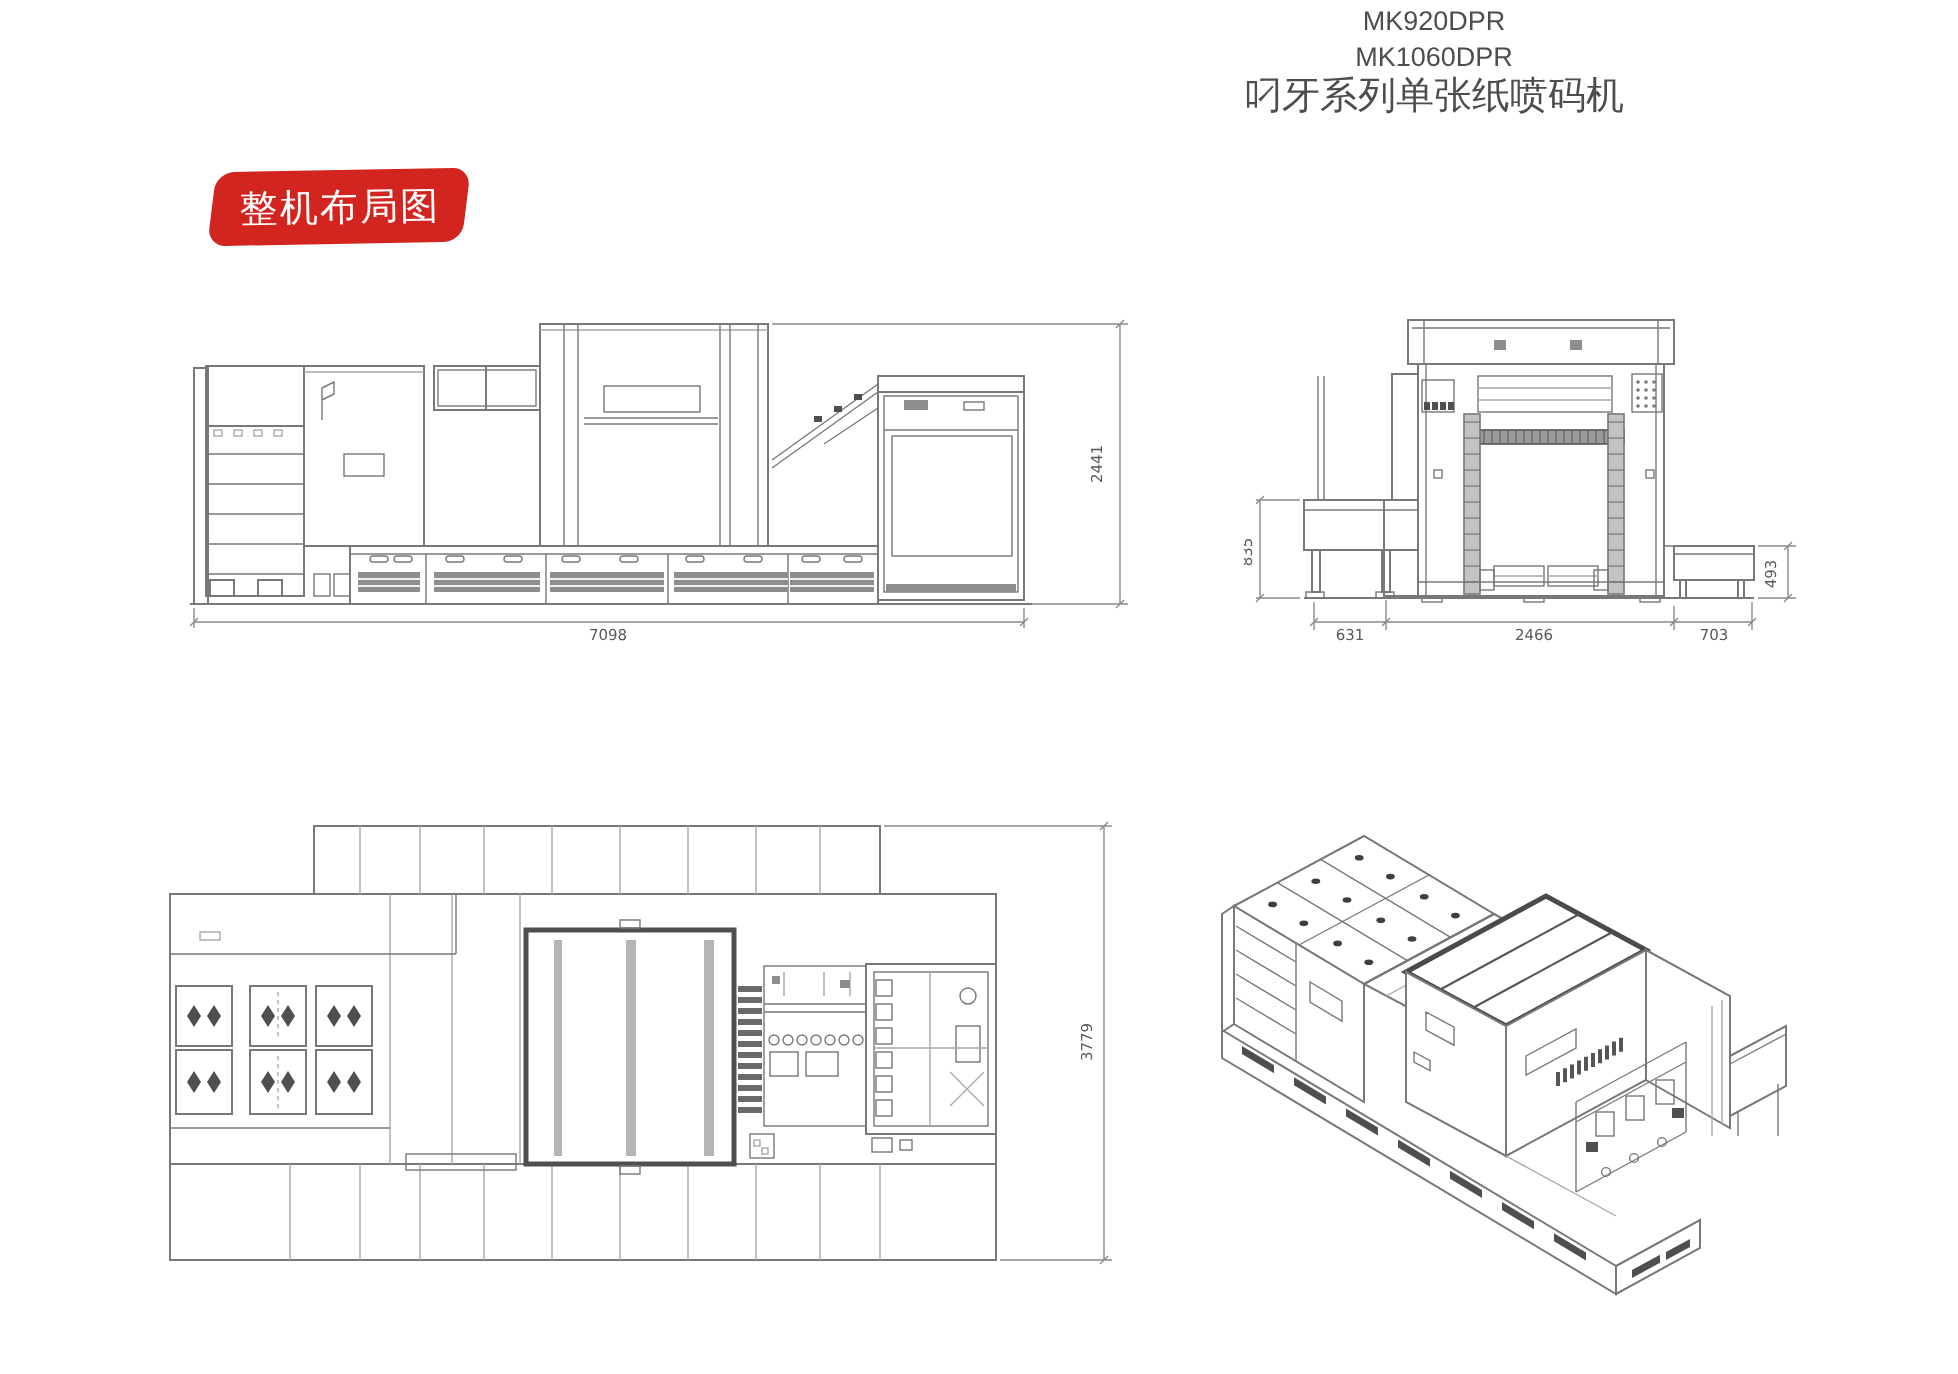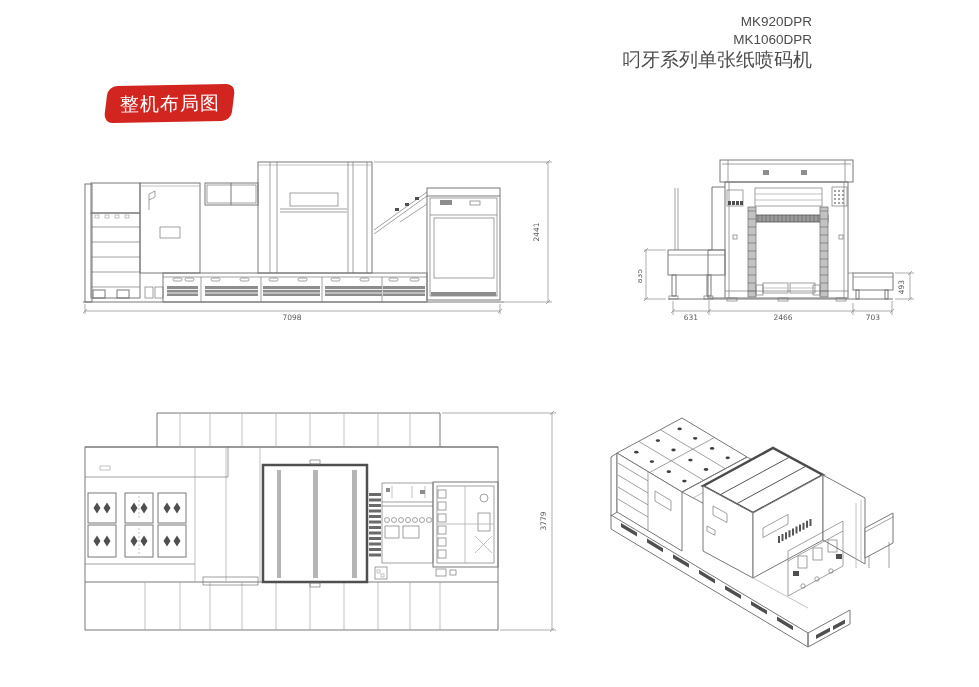--- a/index.html
+++ b/index.html
@@ -1,18 +1,18 @@
 <!DOCTYPE html>
 <html><head>
 <meta charset="utf-8">
 <style>
   html,body{margin:0;padding:0;background:#fff;}
   .page{position:relative;width:979px;height:687px;background:#ffffff;overflow:hidden;
         font-family:"Liberation Sans","DejaVu Sans",sans-serif;}
-  .hdr{position:absolute;top:13px;right:167px;text-align:right;color:#4d4d4d;
+  .hdr{position:absolute;top:2px;right:167px;text-align:center;color:#4d4d4d;
        font-size:13.5px;line-height:1.3;}
   .hdr .cn{font-size:19px;}
   .badge{position:absolute;left:106px;top:85px;width:127px;height:37px;
          background:#d2251f;border-radius:9px;transform:skewX(-8deg) rotate(-1deg);
          display:flex;align-items:center;justify-content:center;}
   .badge span{transform:skewX(8deg);color:#ffffff;font-size:19px;letter-spacing:1px;}
   figure{margin:0;padding:0;position:absolute;}
   svg{display:block;}
   .ln{fill:none;stroke:#787878;stroke-width:1;}
   .lnh{fill:none;stroke:#787878;stroke-width:0.7;}
@@ -32,21 +32,21 @@
   <div class="hdr">
     <div>MK920DPR</div>
     <div>MK1060DPR</div>
     <div class="cn">叼牙系列单张纸喷码机</div>
   </div>
 
   <div class="badge">
     <span>整机布局图</span>
   </div>
 
-  <figure style="left:80px;top:148px;">
+  <figure style="left:92px;top:148px;">
   <svg width="480" height="182" viewBox="0 0 480 182">
     <g>
 
       <rect class="ln" x="5" y="36" width="7" height="118"></rect>
       <rect class="ln" x="11" y="35" width="49" height="30"></rect>
       <rect class="ln" x="11" y="65" width="49" height="85"></rect>
       <path class="lnh" d="M11,79H60 M11,94H60 M11,109H60 M11,124H60 M11,139H60"></path>
       <rect class="lnt" x="15" y="67" width="4" height="3"></rect>
           <rect class="lnt" x="25" y="67" width="4" height="3"></rect>
       <rect class="lnt" x="35" y="67" width="4" height="3"></rect>
@@ -112,21 +112,21 @@
     </g>
     <g>
       <path class="dim" d="M5,156V166 M420,156V166 M5,163H420 M3,165L7,161 M418,165L422,161"></path>
       <text class="dimtxt" x="212" y="172">7098</text>
       <path class="dim" d="M294,14H472 M424,154H472 M468,14V154 M466,16L470,12 M466,156L470,152"></path>
       <text class="dimtxt" x="459" y="84" transform="rotate(-90 459 84)">2441</text>
     </g>
   </svg>
   </figure>
 
-  <figure style="left:638px;top:153px;">
+  <figure style="left:622px;top:153px;">
   <svg width="290" height="172" viewBox="0 0 290 172">
     <g>
 
       <rect class="ln" x="82" y="7" width="133" height="22"></rect>
       <path class="lnh" d="M84,11H213 M90,7V29 M207,7V29"></path>
       <rect class="fg" x="125" y="17" width="6" height="5"></rect>
           <rect class="fg" x="163" y="17" width="6" height="5"></rect>
 
       <rect class="ln" x="87" y="29" width="123" height="116"></rect>
       <path class="lnh" d="M91,29V145 M206,29V145"></path>

